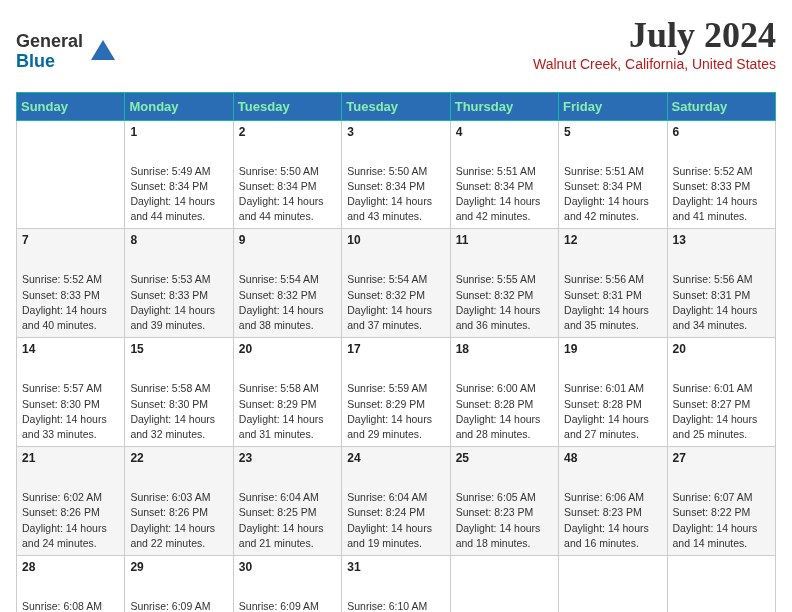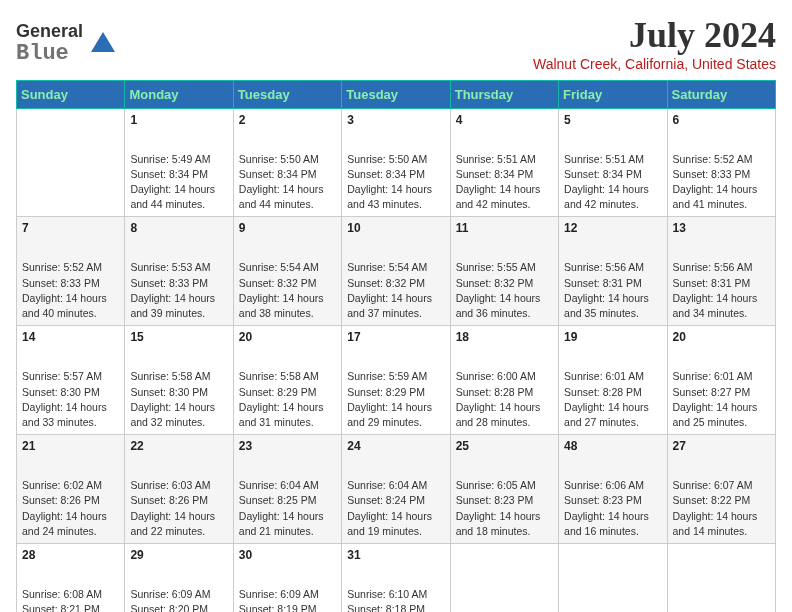--- a/index.html
+++ b/index.html
@@ -6,42 +6,41 @@
     body {
       font-family: Arial, sans-serif;
       background: #fff;
       width: 792px;
       min-height: 612px;
       padding: 16px;
     }
     .header {
       display: flex;
       justify-content: space-between;
-      align-items: center;
-      margin-bottom: 8px;
+      align-items: flex-end;
+      margin-bottom: 20px;
     }
     .logo {
       display: flex;
       align-items: center;
     }
     .logo-text {
       display: flex;
       flex-direction: column;
       line-height: 1.1;
     }
     .logo-general {
       font-size: 18px;
       font-weight: bold;
       color: #333;
     }
     .logo-blue {
-      font-size: 22px;
-      font-weight: bold;
-      color: #737373;
-      font-family: Liberation Mono, monospace;
+      font-size: 18px;
+      font-weight: bold;
+      color: #0369a1;
     }
     .logo-icon {
       width: 32px;
       height: 32px;
       margin-left: 4px;
     }
     .title-block {
       text-align: right;
     }
     .month-title {

